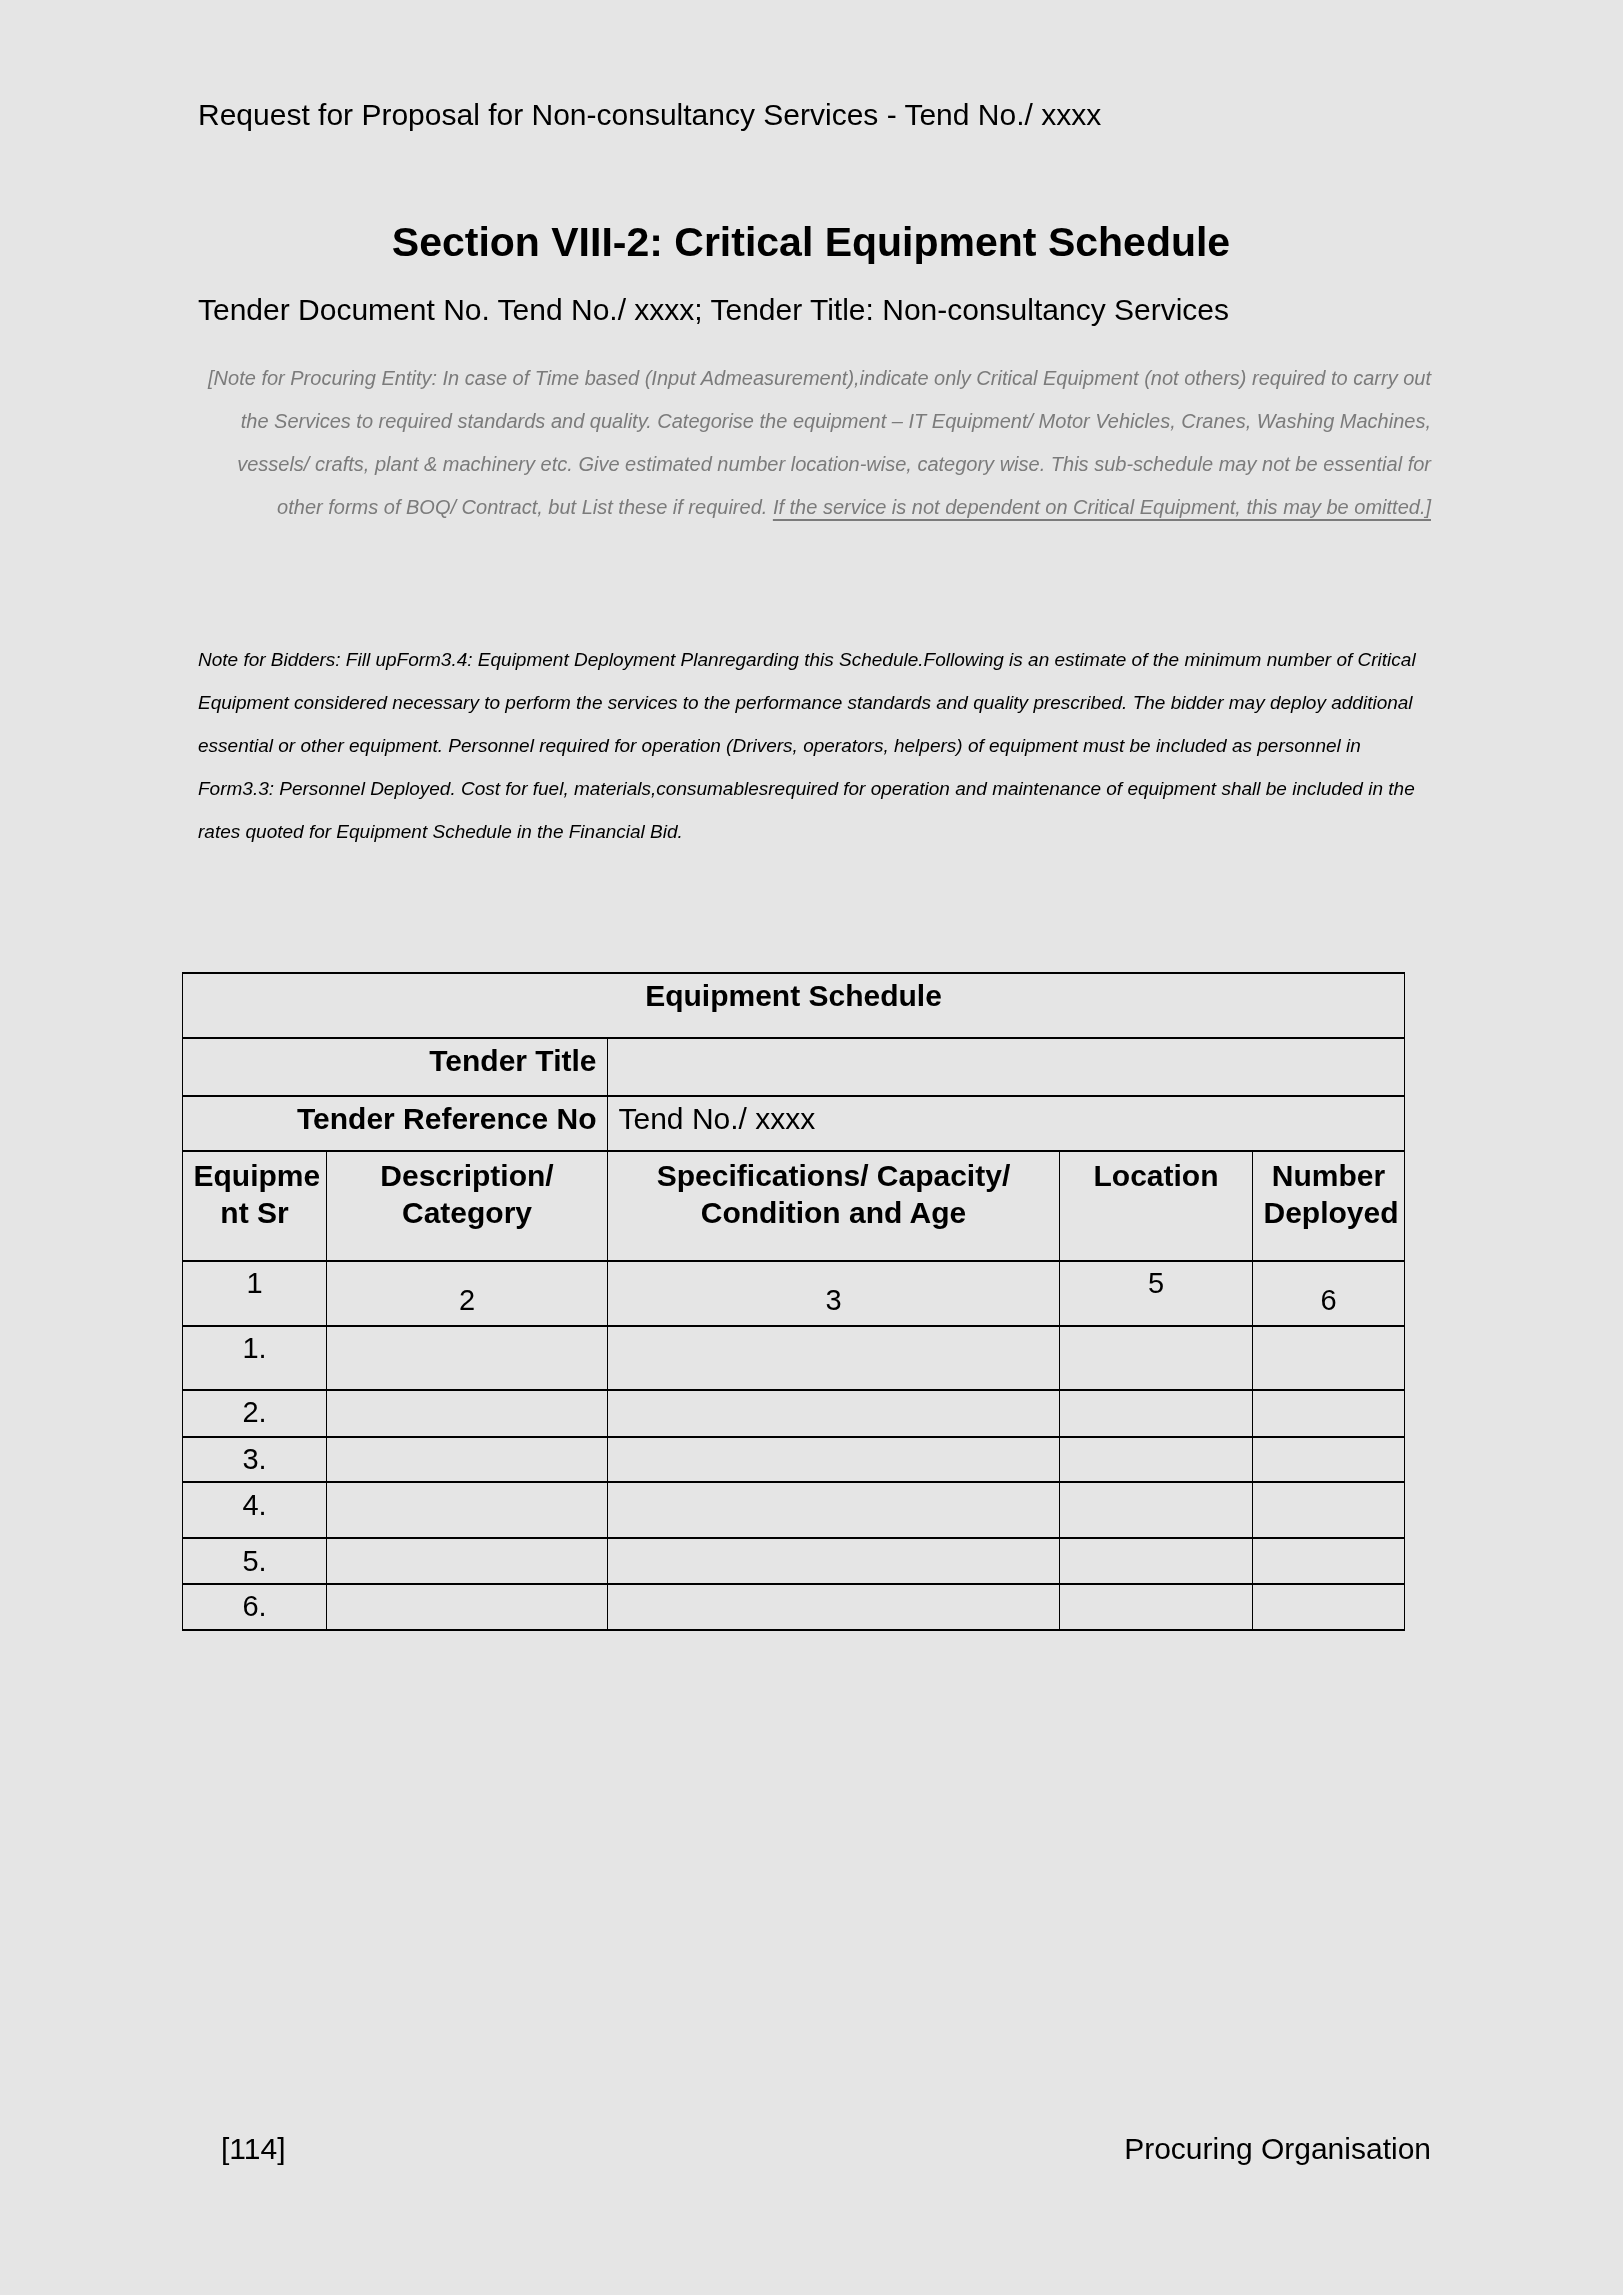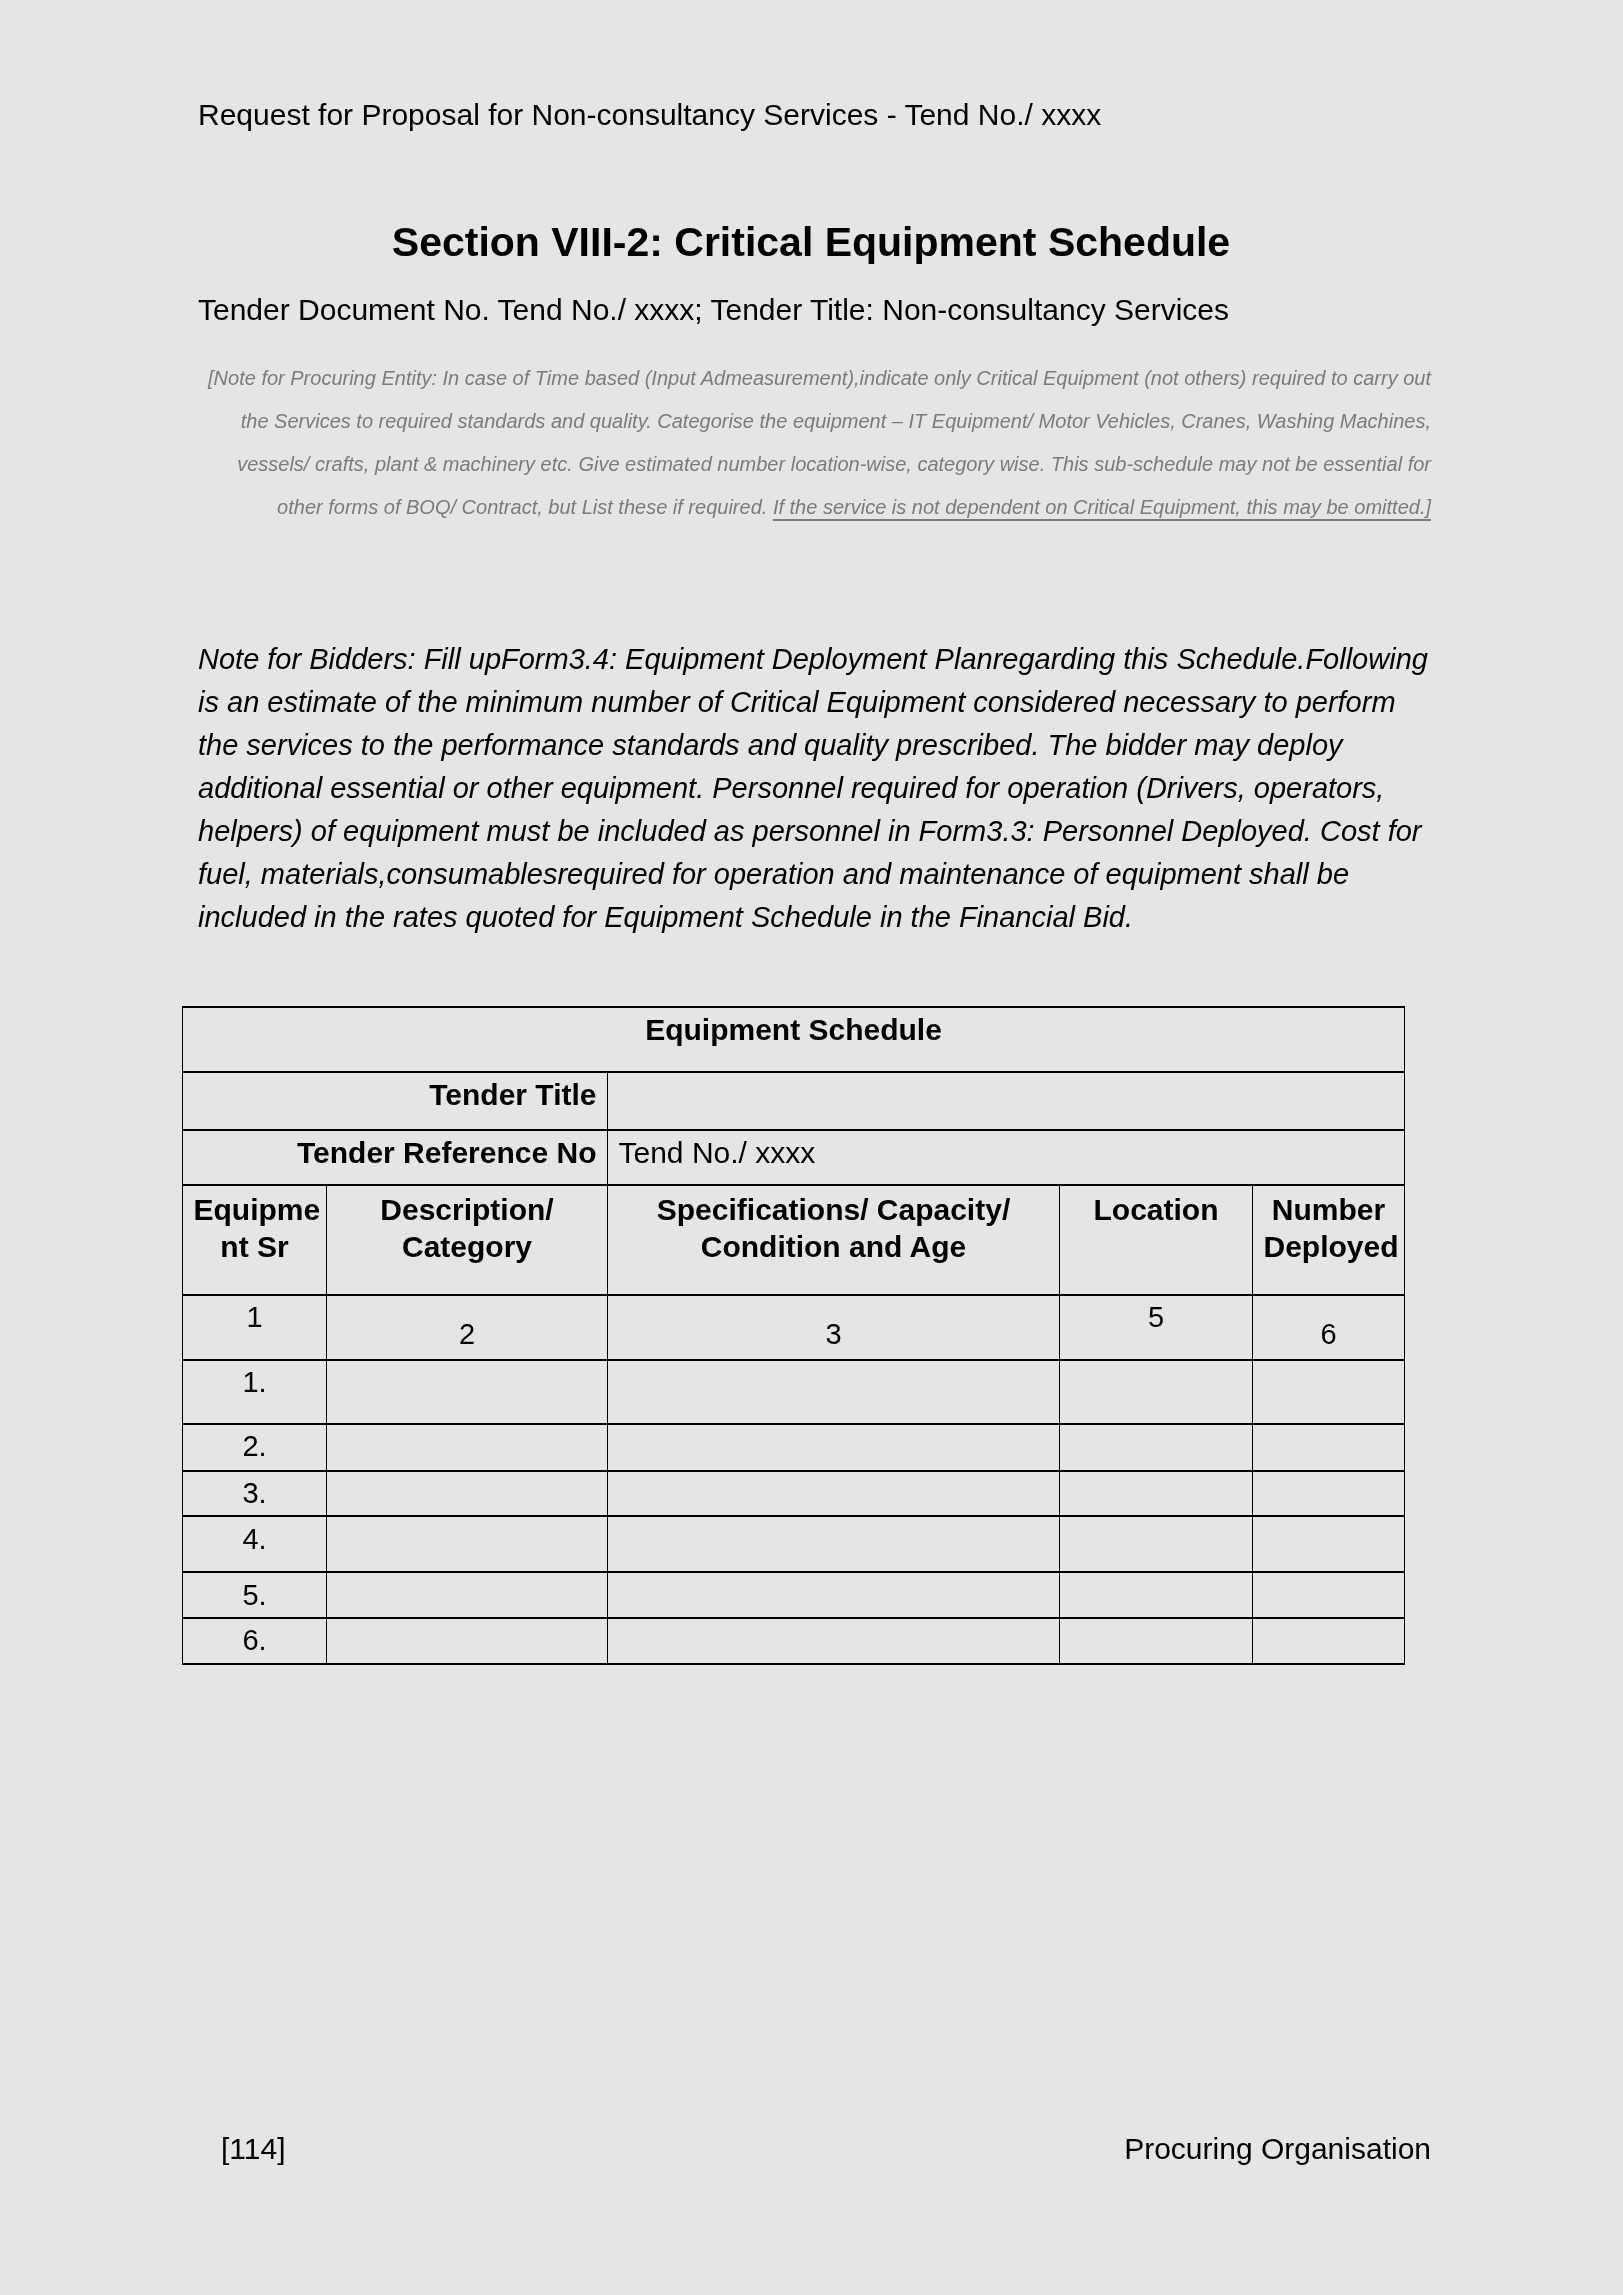--- a/index.html
+++ b/index.html
@@ -45,28 +45,28 @@
     color: #7b7b7b;
     line-height: 43px;
     text-align: right;
   }
   .note-gray u { text-decoration-thickness: 2px; text-underline-offset: 5.2px; }
   .note-black {
     position: absolute;
     left: 198px; top: 638px;
     width: 1240px;
     margin: 0;
-    font-size: 29px;
+    font-size: 19px;
     font-style: italic;
     color: #000000;
     line-height: 43px;
   }
   table.equip-table {
     position: absolute;
-    left: 182px; top: 1006px;
+    left: 182px; top: 972px;
     width: 1222px;
     border-collapse: collapse;
     table-layout: fixed;
     font-size: 30px;
   }
   .equip-table td {
     border: 1.3px solid #000000;
     border-top-width: 2px;
     border-bottom-width: 2px;
     padding: 5.2px 10.5px;

